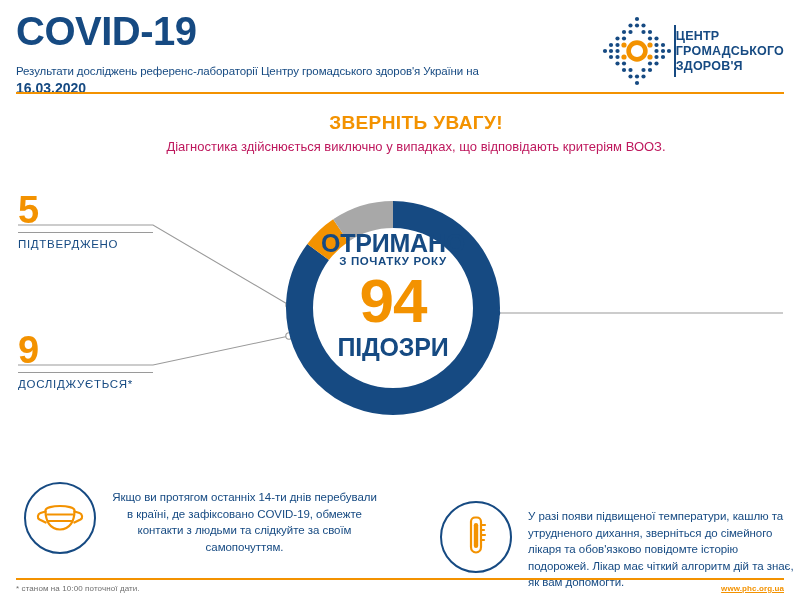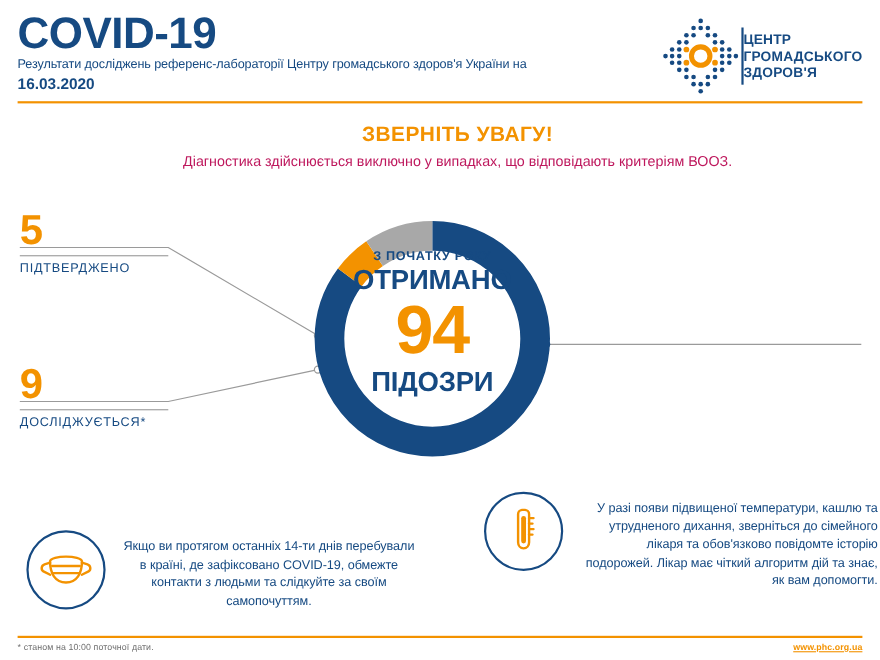--- a/index.html
+++ b/index.html
@@ -37,21 +37,21 @@
     font-weight: bold;
     color: #164A82;
     letter-spacing: -0.5px;
     line-height: 42px;
     margin: 0;
   }
   #header-subtitle {
     font-size: 11.5px;
     color: #164A82;
     line-height: 15px;
-    margin-top: 0;
+    margin-top: 12px;
     letter-spacing: -0.1px;
   }
   #header-date {
     font-size: 14px;
     font-weight: bold;
     color: #164A82;
     line-height: 17px;
     margin-top: 1px;
   }
   #header-rule {
@@ -207,21 +207,21 @@
   }
 
   
   .advice {
     position: absolute;
     display: flex;
     align-items: flex-start;
     gap: 14px;
   }
   #advice-travel { left: 22px; top: 480px; width: 355px; text-align: center; }
-  #advice-symptoms { left: 438px; top: 445px; width: 360px; text-align: right; }
+  #advice-symptoms { left: 438px; top: 499px; width: 360px; }
   .advice-icon { flex: 0 0 auto; width: 76px; height: 76px; }
   .advice-text {
     font-size: 11.5px;
     color: #164A82;
     line-height: 16.5px;
     padding-top: 9px;
     letter-spacing: -0.05px;
   }
 
   
@@ -347,22 +347,22 @@
     <svg id="donut-svg" viewBox="0 0 220 220">
 
       <g transform="rotate(-90 110 110)">
         <circle cx="110" cy="110" r="93.5" fill="none" stroke="#164A82" stroke-width="27" stroke-dasharray="499.9 87.5" stroke-dashoffset="0"></circle>
         <circle cx="110" cy="110" r="93.5" fill="none" stroke="#F39200" stroke-width="27" stroke-dasharray="31.2 556.2" stroke-dashoffset="-499.9"></circle>
         <circle cx="110" cy="110" r="93.5" fill="none" stroke="#A8A8A8" stroke-width="27" stroke-dasharray="56.2 531.2" stroke-dashoffset="-531.1"></circle>
       </g>
     </svg>
 
     <div id="donut-center">
+      <div id="donut-label-top">ОТРИМАНО</div>
       <div id="donut-kicker">З ПОЧАТКУ РОКУ</div>
-      <div id="donut-label-top">ОТРИМАНО</div>
       <div id="donut-value">94</div>
       <div id="donut-label-bottom">ПІДОЗРИ</div>
     </div>
 
     <div class="stat" id="stat-confirmed">
       <div class="stat-value">5</div>
       <div class="stat-rule"></div>
       <div class="stat-label">ПІДТВЕРДЖЕНО</div>
     </div>
 

